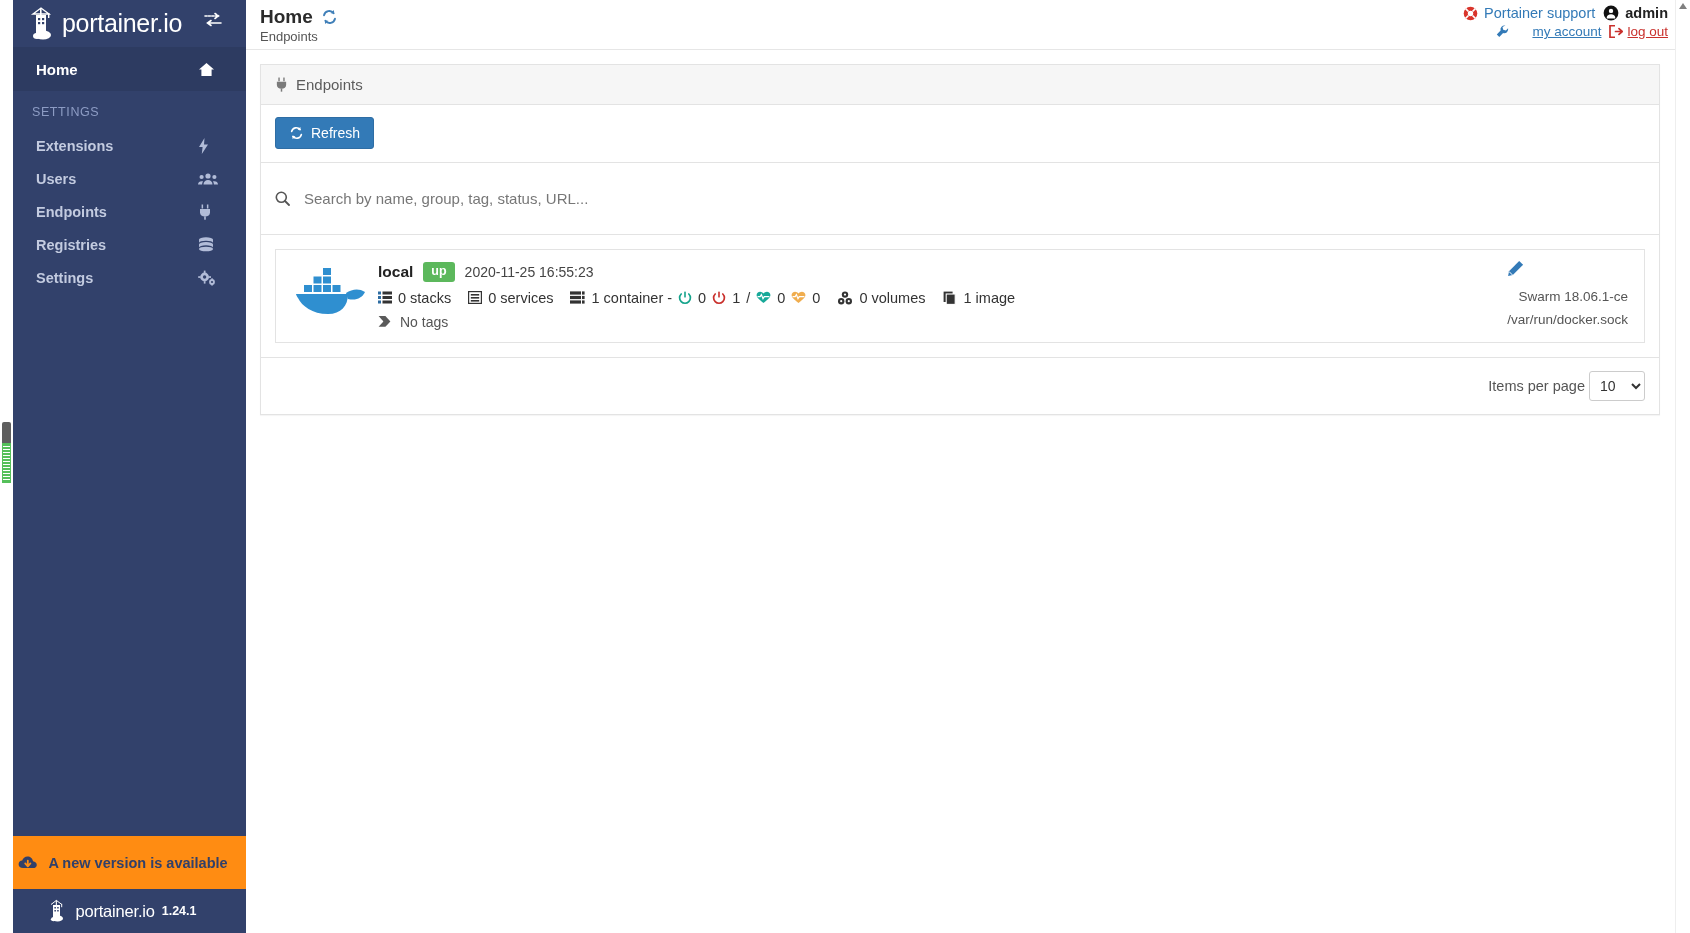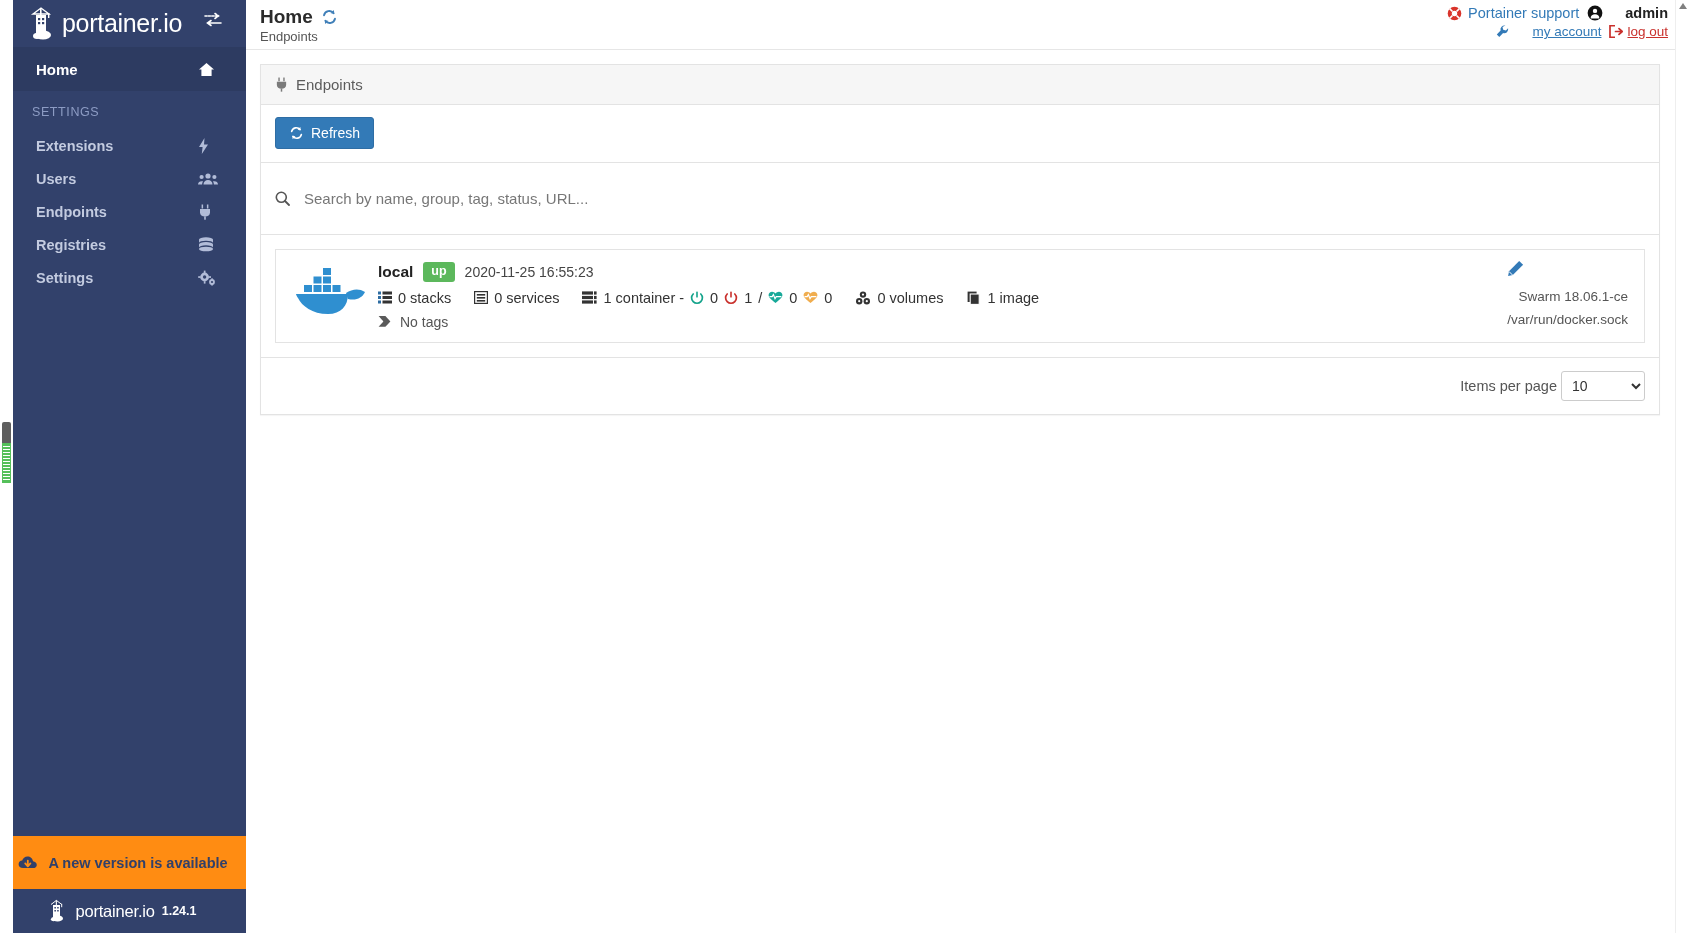--- a/index.html
+++ b/index.html
@@ -90,21 +90,21 @@
   .pageheader {
     height: 50px; border-bottom: 1px solid #e6e6e6; position: relative;
     padding: 6px 0 0 14px; background: #fff;
   }
   .ph-title { font-size: 19px; font-weight: bold; color: #2b2b2b; display: flex; align-items: center; gap: 8px;}
   .ph-title .refresh-ico { color: #3f7fb8; font-size: 16px; cursor: pointer; }
   .ph-sub { font-size: 13px; color: #555; margin-top: 1px; }
   .ph-right { position: absolute; right: 22px; top: 5px; text-align: right; }
   .ph-r1 { display: flex; align-items: center; justify-content: flex-end; gap: 8px; font-size: 14.5px; }
   .ph-support { color: #337ab7; display: flex; align-items: center; gap: 6px; cursor: pointer; }
-  .ph-admin { color: #222; font-weight: bold; display: flex; align-items: center; gap: 22px; }
+  .ph-admin { color: #222; font-weight: bold; display: flex; align-items: center; gap: 6px; }
   .ph-r2 { margin-top: 3px; display: flex; align-items: center; justify-content: flex-end; gap: 8px; font-size: 13.5px; }
   .ph-link-acct { color: #337ab7; text-decoration: underline; cursor: pointer; display:flex; align-items:center; gap:22px;}
   .ph-link-out { color: #c9302c; text-decoration: underline; cursor: pointer; display:flex; align-items:center; gap:4px;}
   .ico-support { color: #d9342b; font-size: 14px; }
   .ico-user { color: #111; font-size: 15px; }
   .ico-wrench { color: #337ab7; font-size: 13px; }
   .ico-signout { color: #c9302c; font-size: 13px; }
 
   
   .page-scrollbar {
@@ -154,21 +154,21 @@
   .ep-logo { width: 82px; display: flex; align-items: center; justify-content: center; }
   .ep-info { flex: 1; padding-left: 8px; }
   .ep-line1 { display: flex; align-items: center; gap: 10px; }
   .ep-name { font-size: 15.5px; font-weight: bold; color: #222; }
   .badge-up {
     background: #5cb85c; color: #fff; font-size: 12.5px; font-weight: bold;
     padding: 2px 8px; border-radius: 3px; line-height: 1.25;
   }
   .ep-date { font-size: 14px; color: #444; }
   .ep-line2 {
-    margin-top: 8px; display: flex; align-items: center; gap: 23px;
+    margin-top: 8px; display: flex; align-items: center; gap: 17px;
     font-size: 14.5px; color: #333; flex-wrap: nowrap; text-align: right;
   }
   .stat { display: inline-flex; align-items: center; gap: 6px; white-space: nowrap; }
   .stat .g { color: #333; }
   .cstates { display: inline-flex; align-items: center; gap: 6px; }
   .ic-power-on { color: #14a38b; font-size: 14px; }
   .ic-power-off { color: #c9302c; font-size: 14px; }
   .ic-heart-green { color: #18a999; font-size: 14px; }
   .ic-heart-orange { color: #f0ad4e; font-size: 14px; }
   .ep-line3 { margin-top: 8px; display: flex; align-items: center; gap: 7px; font-size: 14px; color: #555; }
@@ -178,21 +178,21 @@
   .ep-url { font-size: 13.5px; color: #555; margin-top: 8px; }
 
   .pager {
     border-top: 1px solid #e3e3e3; margin: 14px -14px 0 -14px;
     padding: 13px 14px; display: flex; align-items: center; justify-content: flex-end; gap: 4px;
     background: #fff;
   }
   .pager .lbl { font-size: 14.5px; color: #555; }
   .pager select {
     font-size: 14px; padding: 5px 6px; border: 1px solid #ccc; border-radius: 3px;
-    background: #fff; color: #333; width: 84px;
+    background: #fff; color: #333; width: 56px;
     font-family: "Liberation Sans", sans-serif; cursor: pointer;
   }
 
   
   svg.icon { display: block; }
 </style>
 </head>
 <body>
 
 <div id="app">

